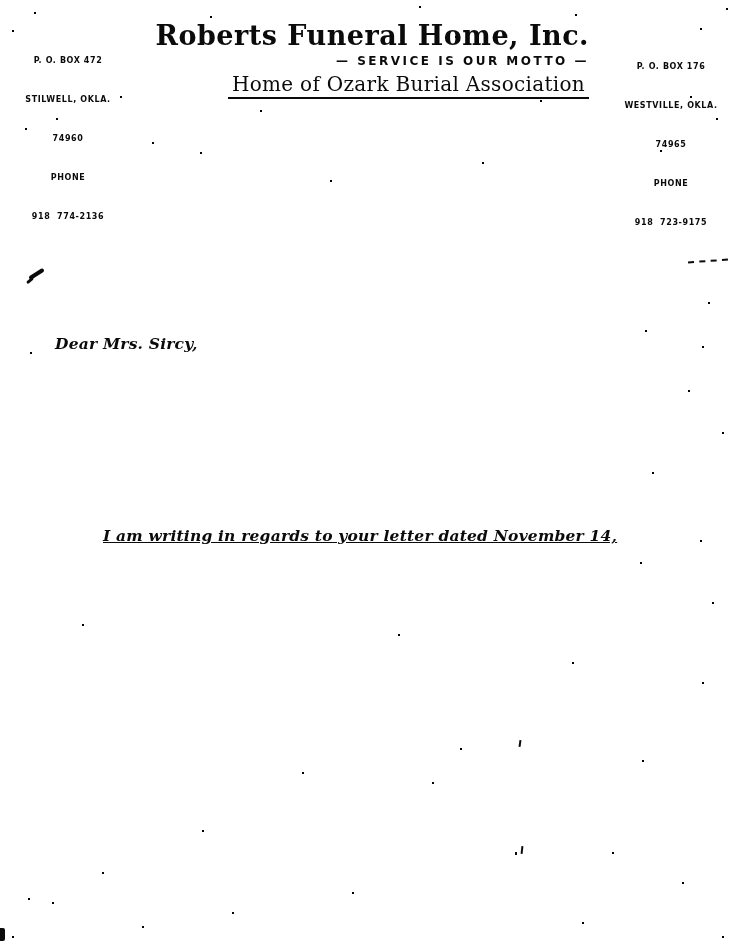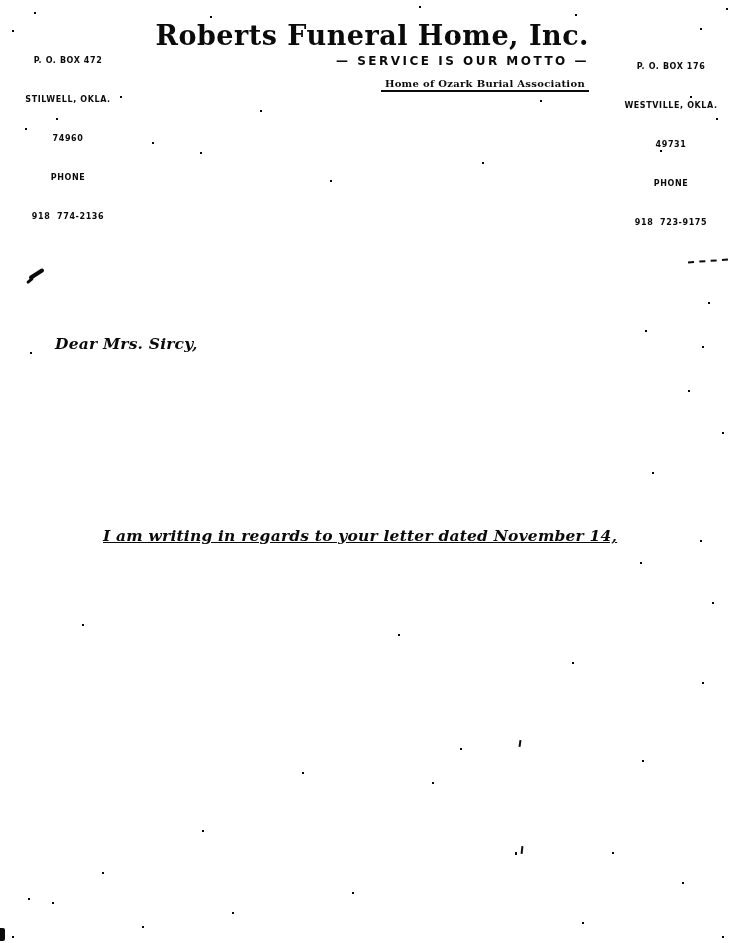--- a/index.html
+++ b/index.html
@@ -30,21 +30,21 @@
     transform:scaleY(1.05);
   }
   .motto{
     margin-top:3px;
     font-family:"DejaVu Sans", sans-serif;
     font-weight:bold;font-size:12px;letter-spacing:2.5px;
   }
   .tagline-wrap{margin-top:4px;}
   .tagline{
     display:inline-block;
-    font-size:10px;font-weight:bold;
+    font-size:20px;font-weight:normal;
     border-bottom:2.5px solid #0b0b0b;
     padding:0 4px 1px 4px;
     letter-spacing:.3px;
   }
 
   
   .body-block{
     position:absolute;left:55px;top:160px;width:600px;
     font-family:"DejaVu Serif", serif;
     font-style:italic;font-weight:600;
@@ -112,21 +112,21 @@
       <div class="company-name">Roberts Funeral Home, Inc.</div>
       <div class="motto">— SERVICE IS OUR MOTTO —</div>
       <div class="tagline-wrap">
         <span class="tagline">Home of Ozark Burial Association</span>
       </div>
     </div>
 
     <div class="office office-right">
       <div>P. O. BOX 176</div>
       <div>WESTVILLE, OKLA.</div>
-      <div>49731</div>
+      <div>74965</div>
       <div>PHONE</div>
       <div>918  723-9175</div>
     </div>
 
   </div>
 
   <div class="body-block">
 
 
     <div class="salutation">Dear Mrs. Sircy,</div>

